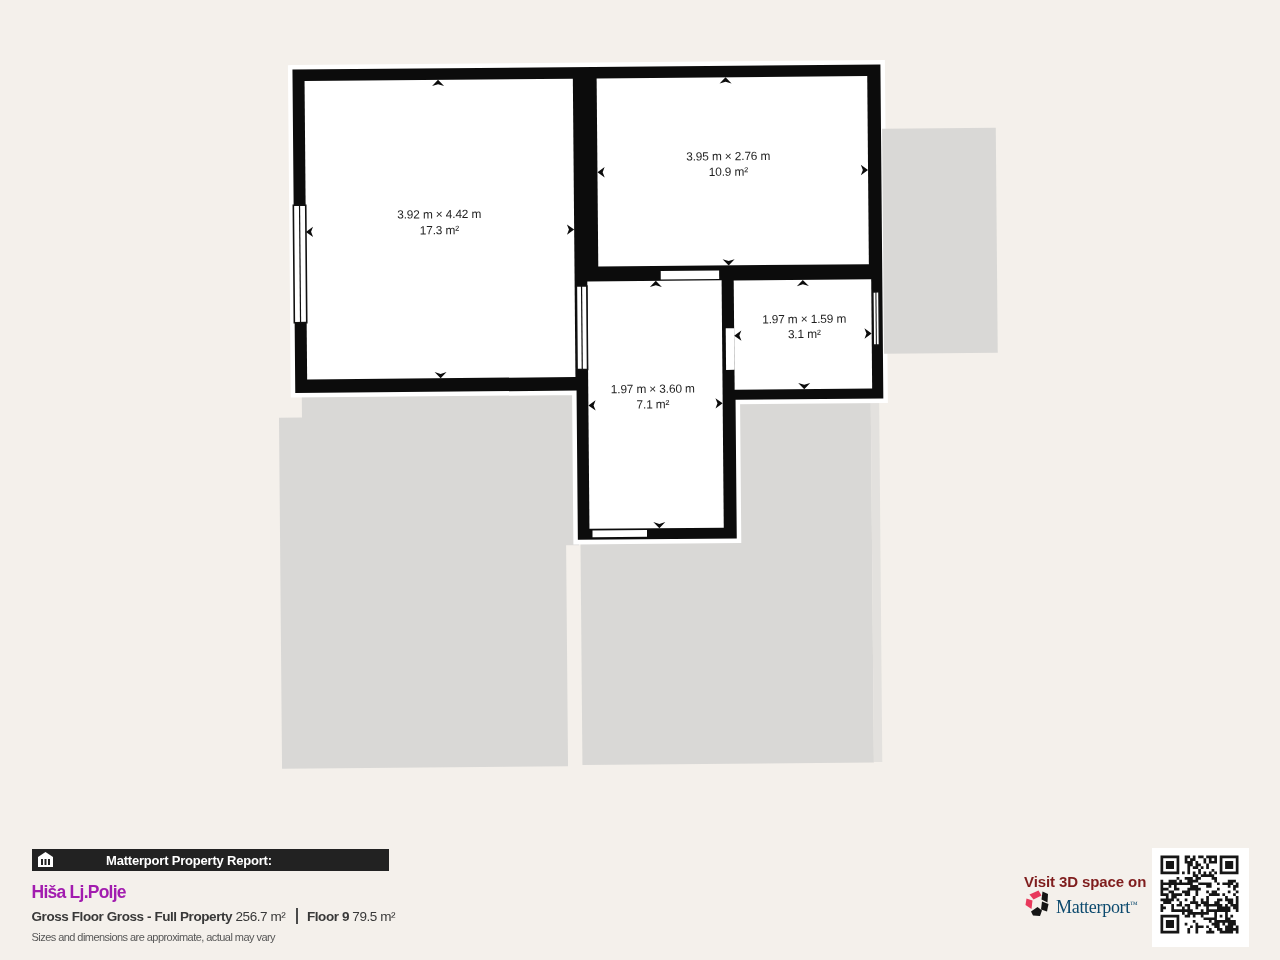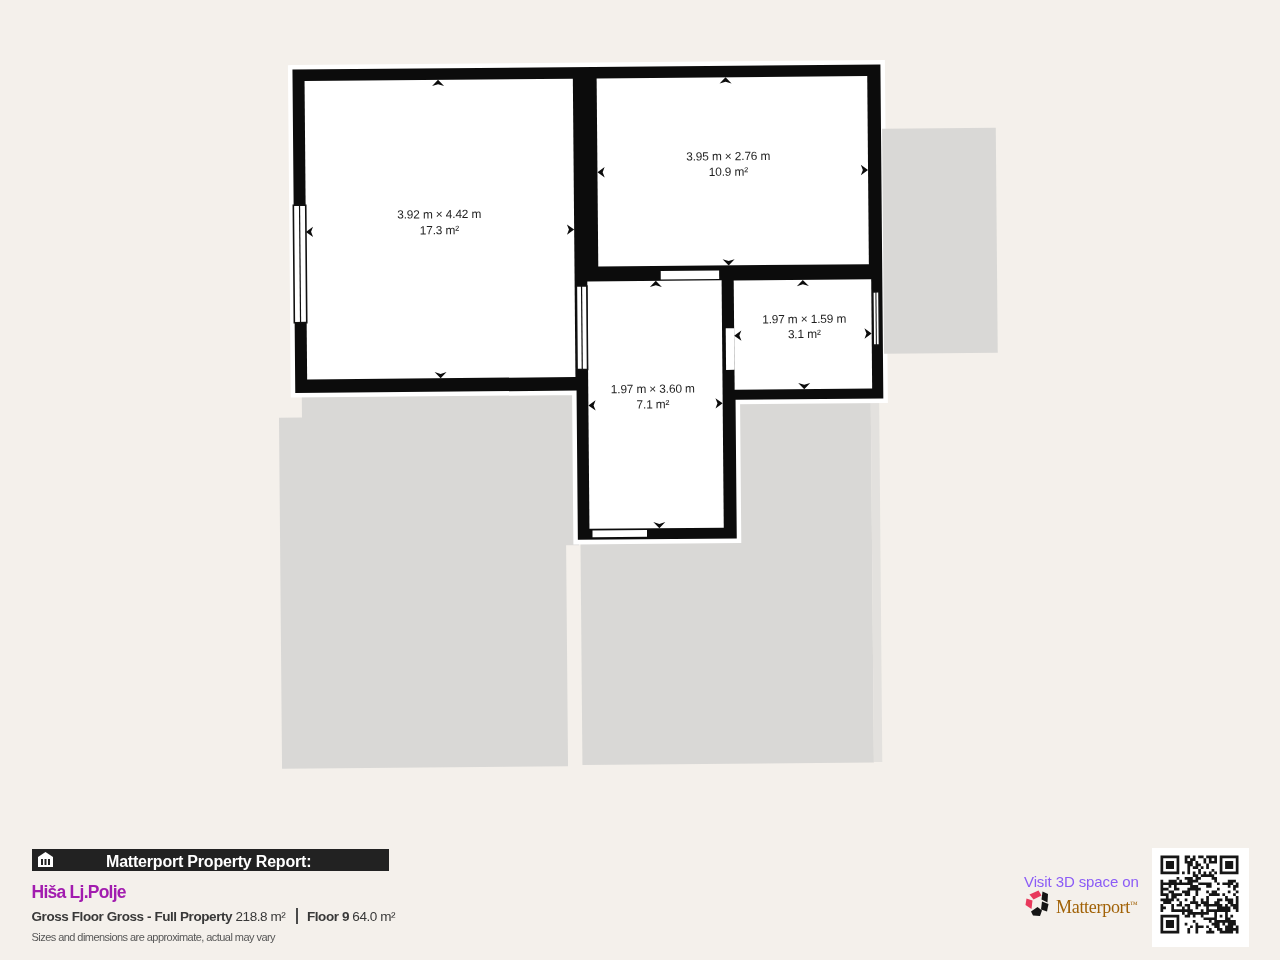--- a/index.html
+++ b/index.html
@@ -105,37 +105,37 @@
 
 <div class="abs" style="left:32px;top:848.5px;width:357px;height:22px;background:#222222;"></div>
 
 <svg class="abs" style="left:37px;top:851px" width="17" height="17" viewBox="0 0 17 17">
   <path d="M8.5,1 L16,6 L16,16 L1,16 L1,6 Z" fill="#ffffff"></path>
   <rect x="4" y="8" width="2" height="6" fill="#222"></rect>
   <rect x="7.5" y="8" width="2" height="6" fill="#222"></rect>
   <rect x="11" y="8" width="2" height="6" fill="#222"></rect>
 </svg>
 
-<div class="abs" style="left:62px;top:853px;color:#fff;font-size:16px;font-weight:bold;letter-spacing:-0.2px;padding-left:44px;">Matterport Property Report:</div>
+<div class="abs" style="left:62px;top:853px;color:#fff;font-size:13px;font-weight:bold;letter-spacing:-0.2px;padding-left:44px;">Matterport Property Report:</div>
 
 <div class="abs" style="left:31.5px;top:881.5px;color:#a21caf;font-size:17.5px;font-weight:bold;letter-spacing:-0.75px;">Hiša Lj.Polje</div>
 
-<div class="abs" style="left:31.5px;top:907.5px;color:#383838;font-size:13.5px;letter-spacing:-0.42px;"><b id="b1">Gross Floor Gross - Full Property</b><span id="r1"> 218.8 m²</span><span id="sep" style="display:inline-block;width:2px;height:16px;background:#4a4a4a;vertical-align:-3.5px;margin:0 9px 0 10.5px;"></span><b id="b2">Floor 9</b><span id="r2"> 64.0 m²</span></div>
+<div class="abs" style="left:31.5px;top:907.5px;color:#383838;font-size:13.5px;letter-spacing:-0.42px;"><b id="b1">Gross Floor Gross - Full Property</b><span id="r1"> 256.7 m²</span><span id="sep" style="display:inline-block;width:2px;height:16px;background:#4a4a4a;vertical-align:-3.5px;margin:0 9px 0 10.5px;"></span><b id="b2">Floor 9</b><span id="r2"> 79.5 m²</span></div>
 
 <div class="abs" style="left:31.5px;top:930.5px;color:#575757;font-size:11px;letter-spacing:-0.55px;">Sizes and dimensions are approximate, actual may vary</div>
 
-<div class="abs" style="left:1024px;top:872.5px;color:#8b5cf6;font-size:15px;letter-spacing:-0.1px;">Visit 3D space on</div>
+<div class="abs" style="left:1024px;top:872.5px;color:#7f1d1d;font-size:15px;letter-spacing:-0.1px;font-weight:bold;">Visit 3D space on</div>
 
 <svg class="abs" style="left:1025px;top:889px" width="25" height="28" viewBox="0 0 25 28">
   <path d="M4.5,5.5 L13.5,1.5 L16.5,6.5 L8.5,10.5 Z" fill="#e8395c"></path>
   <path d="M1.5,9.5 L7.5,11.5 L6.5,20 L0.5,16 Z" fill="#e8395c"></path>
   <path d="M17.5,2.5 L23,5 L22.5,13.5 L16.5,10.5 Z" fill="#151515"></path>
   <path d="M17,12.5 L23.5,15 L22,22.5 L16,20.5 Z" fill="#151515"></path>
   <path d="M6,22.5 L12.5,18 L17,21.5 L15,27 L8,26.5 Z" fill="#151515"></path>
 </svg>
 
-<div class="abs" style="left:1056px;top:897px;color:#a16207;font-size:18px;letter-spacing:-0.3px;font-family:'Liberation Serif',serif;">Matterport<span style="font-size:8px;vertical-align:6px;">™</span></div>
+<div class="abs" style="left:1056px;top:897px;color:#0c4a6e;font-size:18px;letter-spacing:-0.3px;font-family:'Liberation Serif',serif;">Matterport<span style="font-size:8px;vertical-align:6px;">™</span></div>
 
 <div class="abs" style="left:1152px;top:848px;width:97px;height:99px;background:#fff;"></div>
 
 <svg class="abs" style="left:1152px;top:848px" width="97" height="99" viewBox="1152 848 97 99">
   <path fill="#161616" d="M1160.5 855.5h18.8v2.7h-18.8zM1184.7 855.5h5.4v2.7h-5.4zM1192.8 855.5h2.7v2.7h-2.7zM1198.2 855.5h5.4v2.7h-5.4zM1206.2 855.5h10.8v2.7h-10.8zM1219.7 855.5h18.8v2.7h-18.8zM1160.5 858.2h2.7v2.7h-2.7zM1176.6 858.2h2.7v2.7h-2.7zM1184.7 858.2h2.7v2.7h-2.7zM1190.1 858.2h5.4v2.7h-5.4zM1203.5 858.2h2.7v2.7h-2.7zM1208.9 858.2h2.7v2.7h-2.7zM1214.3 858.2h2.7v2.7h-2.7zM1219.7 858.2h2.7v2.7h-2.7zM1235.8 858.2h2.7v2.7h-2.7zM1160.5 860.9h2.7v2.7h-2.7zM1165.9 860.9h8.1v2.7h-8.1zM1176.6 860.9h2.7v2.7h-2.7zM1184.7 860.9h8.1v2.7h-8.1zM1195.5 860.9h2.7v2.7h-2.7zM1203.5 860.9h2.7v2.7h-2.7zM1208.9 860.9h8.1v2.7h-8.1zM1219.7 860.9h2.7v2.7h-2.7zM1225.1 860.9h8.1v2.7h-8.1zM1235.8 860.9h2.7v2.7h-2.7zM1160.5 863.6h2.7v2.7h-2.7zM1165.9 863.6h8.1v2.7h-8.1zM1176.6 863.6h2.7v2.7h-2.7zM1187.4 863.6h5.4v2.7h-5.4zM1195.5 863.6h5.4v2.7h-5.4zM1206.2 863.6h2.7v2.7h-2.7zM1219.7 863.6h2.7v2.7h-2.7zM1225.1 863.6h8.1v2.7h-8.1zM1235.8 863.6h2.7v2.7h-2.7zM1160.5 866.3h2.7v2.7h-2.7zM1165.9 866.3h8.1v2.7h-8.1zM1176.6 866.3h2.7v2.7h-2.7zM1187.4 866.3h2.7v2.7h-2.7zM1192.8 866.3h5.4v2.7h-5.4zM1200.8 866.3h2.7v2.7h-2.7zM1206.2 866.3h2.7v2.7h-2.7zM1219.7 866.3h2.7v2.7h-2.7zM1225.1 866.3h8.1v2.7h-8.1zM1235.8 866.3h2.7v2.7h-2.7zM1160.5 869.0h2.7v2.7h-2.7zM1176.6 869.0h2.7v2.7h-2.7zM1187.4 869.0h2.7v2.7h-2.7zM1198.2 869.0h2.7v2.7h-2.7zM1211.6 869.0h2.7v2.7h-2.7zM1219.7 869.0h2.7v2.7h-2.7zM1235.8 869.0h2.7v2.7h-2.7zM1160.5 871.6h18.8v2.7h-18.8zM1182.0 871.6h2.7v2.7h-2.7zM1187.4 871.6h2.7v2.7h-2.7zM1192.8 871.6h2.7v2.7h-2.7zM1198.2 871.6h2.7v2.7h-2.7zM1203.5 871.6h2.7v2.7h-2.7zM1208.9 871.6h2.7v2.7h-2.7zM1214.3 871.6h2.7v2.7h-2.7zM1219.7 871.6h18.8v2.7h-18.8zM1192.8 874.3h5.4v2.7h-5.4zM1200.8 874.3h13.4v2.7h-13.4zM1176.6 877.0h2.7v2.7h-2.7zM1184.7 877.0h8.1v2.7h-8.1zM1195.5 877.0h5.4v2.7h-5.4zM1211.6 877.0h5.4v2.7h-5.4zM1160.5 879.7h2.7v2.7h-2.7zM1168.6 879.7h8.1v2.7h-8.1zM1179.3 879.7h2.7v2.7h-2.7zM1187.4 879.7h10.8v2.7h-10.8zM1214.3 879.7h2.7v2.7h-2.7zM1227.8 879.7h8.1v2.7h-8.1zM1160.5 882.4h32.3v2.7h-32.3zM1198.2 882.4h13.4v2.7h-13.4zM1217.0 882.4h2.7v2.7h-2.7zM1222.4 882.4h10.8v2.7h-10.8zM1235.8 882.4h2.7v2.7h-2.7zM1160.5 885.1h2.7v2.7h-2.7zM1168.6 885.1h2.7v2.7h-2.7zM1174.0 885.1h2.7v2.7h-2.7zM1190.1 885.1h8.1v2.7h-8.1zM1206.2 885.1h5.4v2.7h-5.4zM1227.8 885.1h2.7v2.7h-2.7zM1233.1 885.1h5.4v2.7h-5.4zM1160.5 887.8h8.1v2.7h-8.1zM1174.0 887.8h5.4v2.7h-5.4zM1187.4 887.8h13.4v2.7h-13.4zM1217.0 887.8h2.7v2.7h-2.7zM1233.1 887.8h2.7v2.7h-2.7zM1160.5 890.5h2.7v2.7h-2.7zM1168.6 890.5h5.4v2.7h-5.4zM1182.0 890.5h8.1v2.7h-8.1zM1195.5 890.5h2.7v2.7h-2.7zM1206.2 890.5h2.7v2.7h-2.7zM1211.6 890.5h5.4v2.7h-5.4zM1227.8 890.5h2.7v2.7h-2.7zM1235.8 890.5h2.7v2.7h-2.7zM1160.5 893.2h8.1v2.7h-8.1zM1171.3 893.2h10.8v2.7h-10.8zM1184.7 893.2h5.4v2.7h-5.4zM1195.5 893.2h2.7v2.7h-2.7zM1208.9 893.2h10.8v2.7h-10.8zM1222.4 893.2h2.7v2.7h-2.7zM1233.1 893.2h2.7v2.7h-2.7zM1165.9 895.9h2.7v2.7h-2.7zM1171.3 895.9h5.4v2.7h-5.4zM1192.8 895.9h2.7v2.7h-2.7zM1206.2 895.9h2.7v2.7h-2.7zM1225.1 895.9h2.7v2.7h-2.7zM1235.8 895.9h2.7v2.7h-2.7zM1160.5 898.5h13.4v2.7h-13.4zM1176.6 898.5h2.7v2.7h-2.7zM1184.7 898.5h2.7v2.7h-2.7zM1192.8 898.5h2.7v2.7h-2.7zM1200.8 898.5h2.7v2.7h-2.7zM1206.2 898.5h2.7v2.7h-2.7zM1217.0 898.5h5.4v2.7h-5.4zM1225.1 898.5h8.1v2.7h-8.1zM1235.8 898.5h2.7v2.7h-2.7zM1163.2 901.2h8.1v2.7h-8.1zM1179.3 901.2h2.7v2.7h-2.7zM1190.1 901.2h8.1v2.7h-8.1zM1200.8 901.2h8.1v2.7h-8.1zM1214.3 901.2h5.4v2.7h-5.4zM1227.8 901.2h5.4v2.7h-5.4zM1235.8 901.2h2.7v2.7h-2.7zM1160.5 903.9h2.7v2.7h-2.7zM1171.3 903.9h2.7v2.7h-2.7zM1176.6 903.9h5.4v2.7h-5.4zM1184.7 903.9h5.4v2.7h-5.4zM1195.5 903.9h5.4v2.7h-5.4zM1203.5 903.9h18.8v2.7h-18.8zM1225.1 903.9h2.7v2.7h-2.7zM1230.4 903.9h8.1v2.7h-8.1zM1160.5 906.6h5.4v2.7h-5.4zM1171.3 906.6h2.7v2.7h-2.7zM1182.0 906.6h2.7v2.7h-2.7zM1187.4 906.6h2.7v2.7h-2.7zM1195.5 906.6h2.7v2.7h-2.7zM1206.2 906.6h2.7v2.7h-2.7zM1217.0 906.6h13.4v2.7h-13.4zM1233.1 906.6h5.4v2.7h-5.4zM1160.5 909.3h2.7v2.7h-2.7zM1171.3 909.3h21.5v2.7h-21.5zM1200.8 909.3h2.7v2.7h-2.7zM1206.2 909.3h24.2v2.7h-24.2zM1235.8 909.3h2.7v2.7h-2.7zM1182.0 912.0h2.7v2.7h-2.7zM1187.4 912.0h21.5v2.7h-21.5zM1214.3 912.0h2.7v2.7h-2.7zM1225.1 912.0h2.7v2.7h-2.7zM1160.5 914.7h18.8v2.7h-18.8zM1184.7 914.7h5.4v2.7h-5.4zM1192.8 914.7h2.7v2.7h-2.7zM1200.8 914.7h2.7v2.7h-2.7zM1214.3 914.7h2.7v2.7h-2.7zM1219.7 914.7h2.7v2.7h-2.7zM1225.1 914.7h2.7v2.7h-2.7zM1230.4 914.7h2.7v2.7h-2.7zM1160.5 917.4h2.7v2.7h-2.7zM1176.6 917.4h2.7v2.7h-2.7zM1203.5 917.4h13.4v2.7h-13.4zM1225.1 917.4h5.4v2.7h-5.4zM1160.5 920.1h2.7v2.7h-2.7zM1165.9 920.1h8.1v2.7h-8.1zM1176.6 920.1h2.7v2.7h-2.7zM1192.8 920.1h2.7v2.7h-2.7zM1208.9 920.1h2.7v2.7h-2.7zM1214.3 920.1h21.5v2.7h-21.5zM1160.5 922.8h2.7v2.7h-2.7zM1165.9 922.8h8.1v2.7h-8.1zM1176.6 922.8h2.7v2.7h-2.7zM1184.7 922.8h2.7v2.7h-2.7zM1195.5 922.8h2.7v2.7h-2.7zM1211.6 922.8h8.1v2.7h-8.1zM1222.4 922.8h2.7v2.7h-2.7zM1227.8 922.8h8.1v2.7h-8.1zM1160.5 925.4h2.7v2.7h-2.7zM1165.9 925.4h8.1v2.7h-8.1zM1176.6 925.4h2.7v2.7h-2.7zM1190.1 925.4h2.7v2.7h-2.7zM1195.5 925.4h8.1v2.7h-8.1zM1206.2 925.4h2.7v2.7h-2.7zM1214.3 925.4h5.4v2.7h-5.4zM1225.1 925.4h8.1v2.7h-8.1zM1235.8 925.4h2.7v2.7h-2.7zM1160.5 928.1h2.7v2.7h-2.7zM1176.6 928.1h2.7v2.7h-2.7zM1187.4 928.1h2.7v2.7h-2.7zM1195.5 928.1h2.7v2.7h-2.7zM1208.9 928.1h2.7v2.7h-2.7zM1217.0 928.1h5.4v2.7h-5.4zM1225.1 928.1h13.4v2.7h-13.4zM1160.5 930.8h18.8v2.7h-18.8zM1187.4 930.8h2.7v2.7h-2.7zM1195.5 930.8h2.7v2.7h-2.7zM1206.2 930.8h8.1v2.7h-8.1zM1219.7 930.8h13.4v2.7h-13.4zM1235.8 930.8h2.7v2.7h-2.7z"></path>
 </svg>
 
 </body></html>

